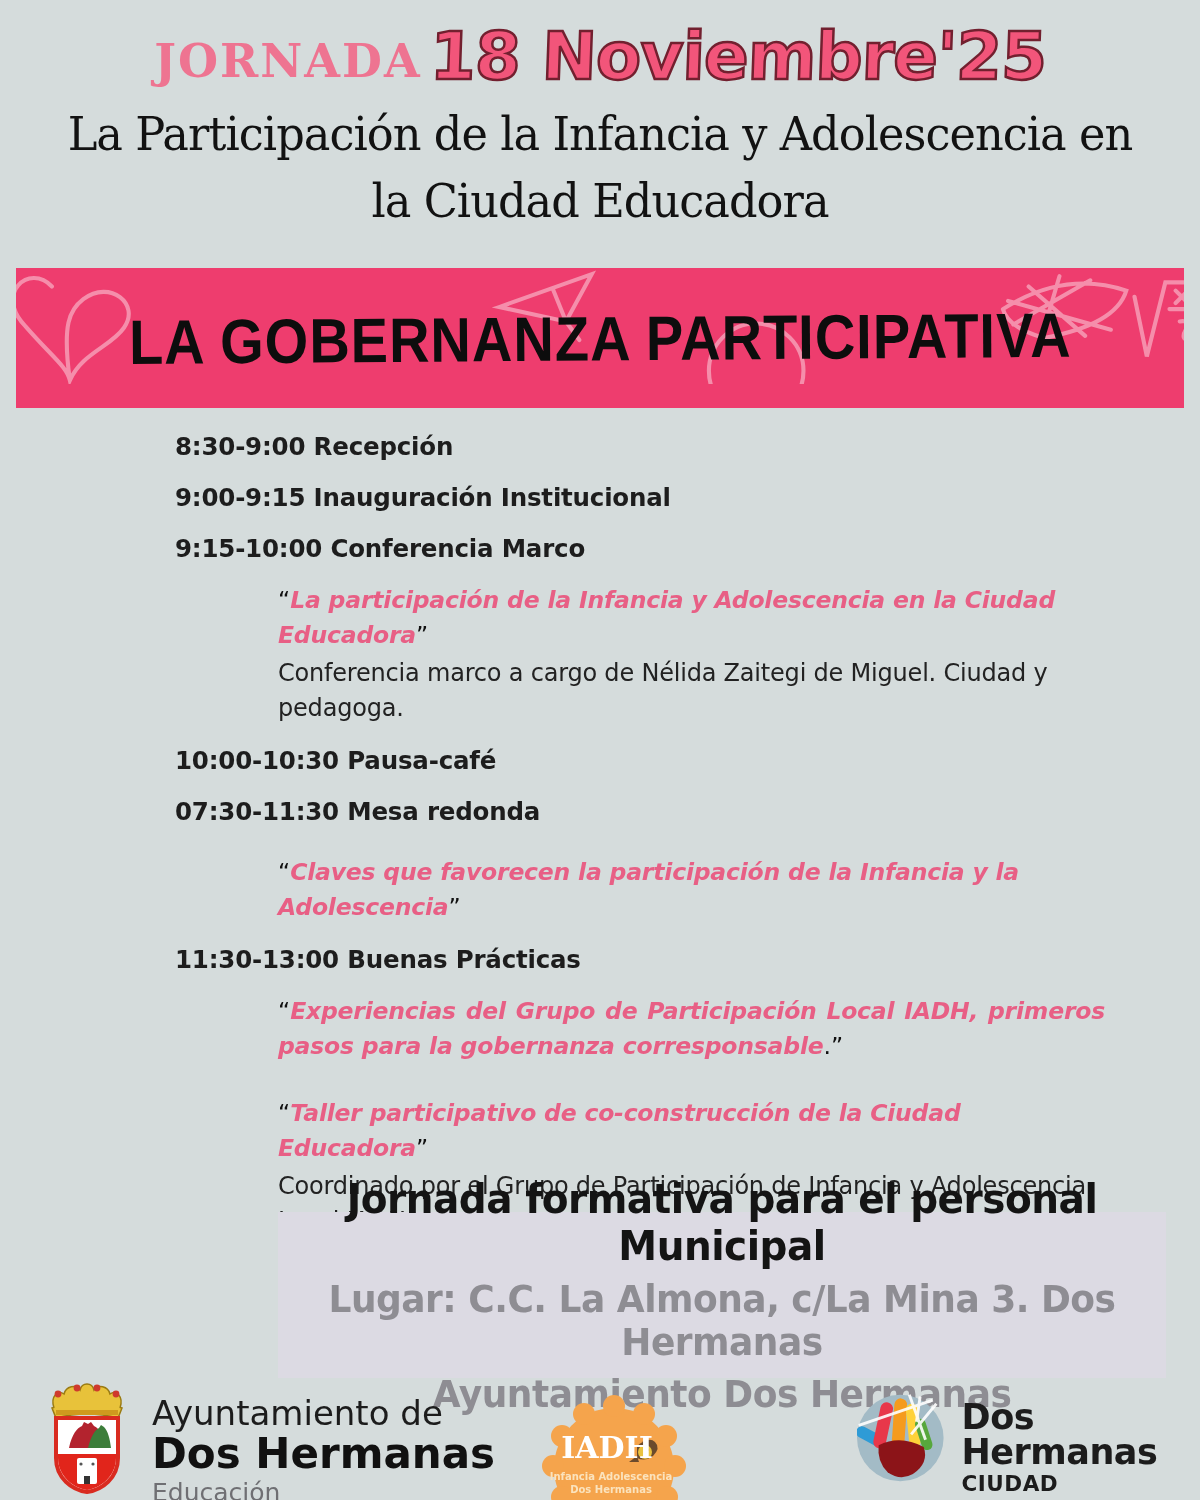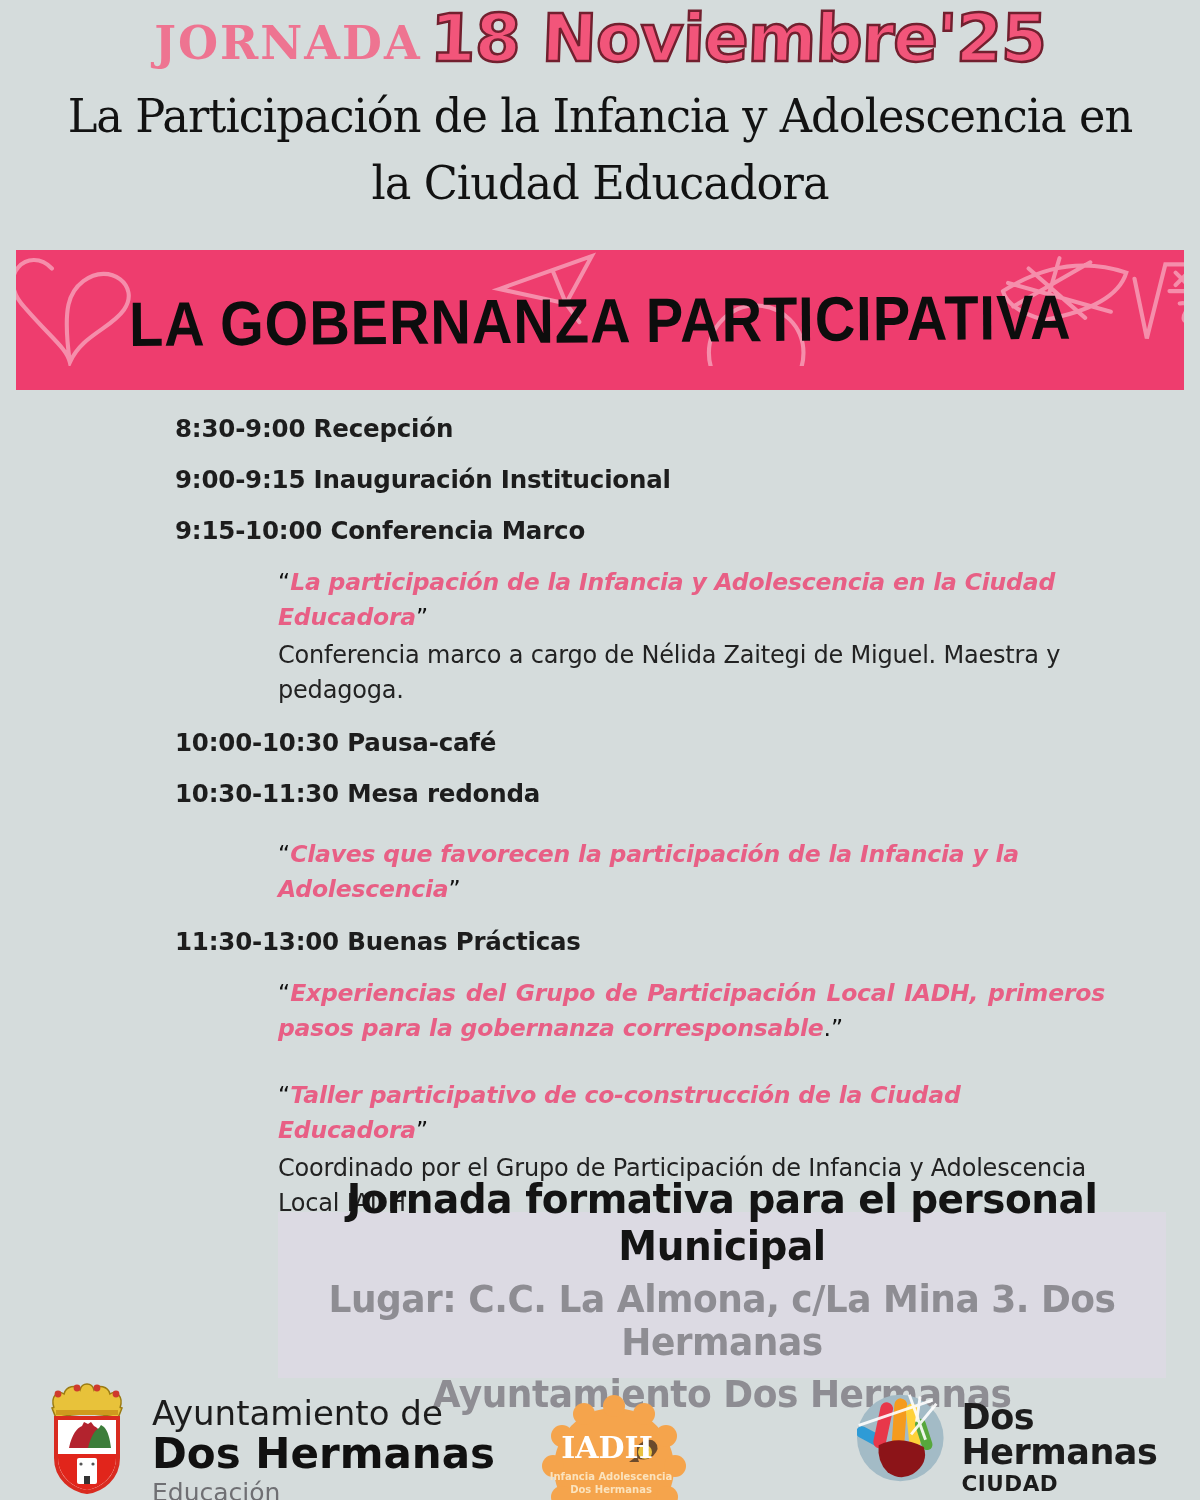--- a/index.html
+++ b/index.html
@@ -5,21 +5,21 @@
   html,body{margin:0;padding:0;}
   body{
     width:1200px;height:1500px;position:relative;overflow:hidden;
     background:#d5dcdc;
     font-family:"DejaVu Sans","Liberation Sans",sans-serif;
     -webkit-font-smoothing:antialiased;
   }
   
   .kicker{
     display:flex;justify-content:center;align-items:center;
-    white-space:nowrap;
+    padding-top:18px;white-space:nowrap;
   }
   .kicker-jornada{
     font-family:"DejaVu Serif","Liberation Serif",serif;
     font-weight:bold;font-size:46px;letter-spacing:2px;
     color:#ee7491;transform:translateY(4px);
   }
   .kicker-date{
     font-family:"DejaVu Sans","Liberation Sans",sans-serif;
     font-weight:900;font-size:66px;letter-spacing:-1px;
     color:#f2557a;-webkit-text-stroke:2.5px #72202f;
@@ -120,25 +120,25 @@
   </div>
 
   <div class="schedule">
 
     <div class="slot">8:30-9:00 Recepción</div>
     <div class="slot">9:00-9:15 Inauguración Institucional</div>
     <div class="slot">9:15-10:00 Conferencia Marco</div>
 
     <div class="talk">
       <p class="talk-quote"><span class="q">“</span><span class="qtext">La participación de la Infancia y Adolescencia en la Ciudad Educadora</span><span class="q">”</span></p>
-      <p class="talk-desc">Conferencia marco a cargo de Nélida Zaitegi de Miguel. Maestra y pedagoga.</p>
+      <p class="talk-desc">Conferencia marco a cargo de Nélida Zaitegi de Miguel. Ciudad y pedagoga.</p>
     </div>
 
     <div class="slot">10:00-10:30 Pausa-café</div>
-    <div class="slot" style="margin-bottom:26px">10:30-11:30 Mesa redonda</div>
+    <div class="slot" style="margin-bottom:26px">07:30-11:30 Mesa redonda</div>
 
 
     <div class="talk">
       <p class="talk-quote"><span class="q">“</span><span class="qtext">Claves que favorecen la participación de la Infancia y la Adolescencia</span><span class="q">”</span></p>
     </div>
 
     <div class="slot">11:30-13:00 Buenas Prácticas</div>
 
     <div class="talk just" style="margin-bottom:32px">
       <p class="talk-quote just"><span class="q">“</span><span class="qtext">Experiencias del Grupo de Participación Local IADH, primeros pasos para la gobernanza corresponsable</span><span class="q">.”</span></p>

